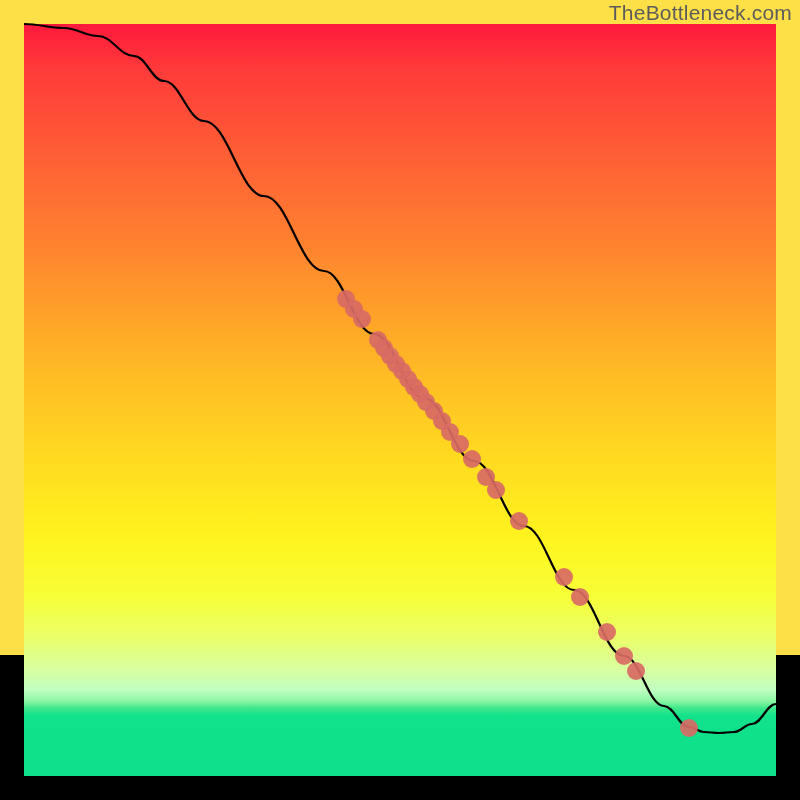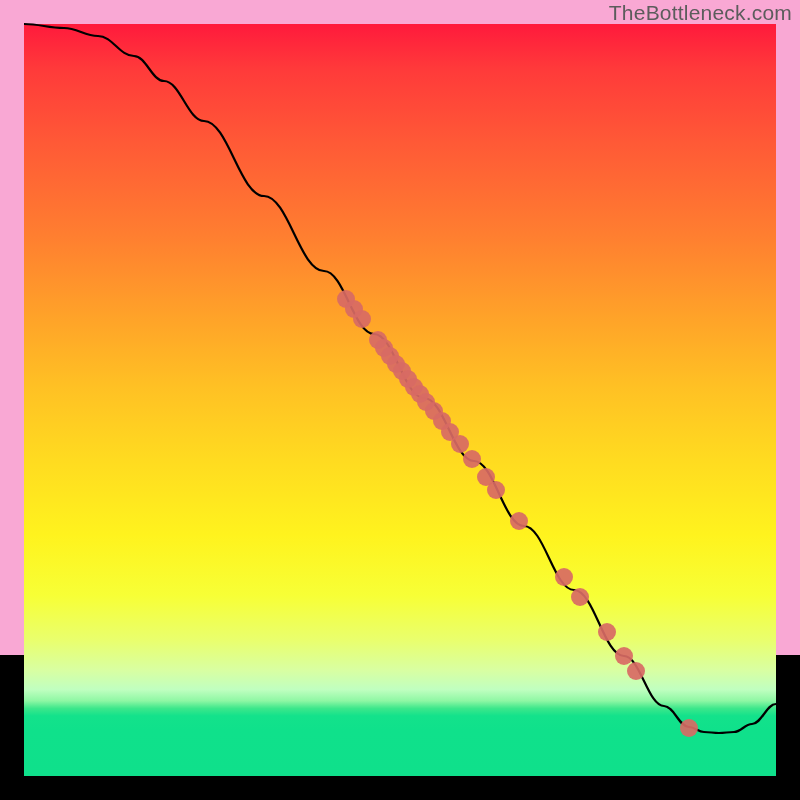--- a/index.html
+++ b/index.html
@@ -7,21 +7,21 @@
     padding: 0;
     width: 800px;
     height: 800px;
     background: #000;
     overflow: hidden;
   }
   .frame {
     position: relative;
     width: 800px;
     height: 655px;
-    background: #f9a8d4;
+    background: #fde047;
   }
   .plot {
     position: absolute;
     left: 24px;
     top: 24px;
     width: 752px;
     height: 752px;
     background: linear-gradient(to bottom,
       #ff1a3c 0%,
       #ff3a3a 6%,

